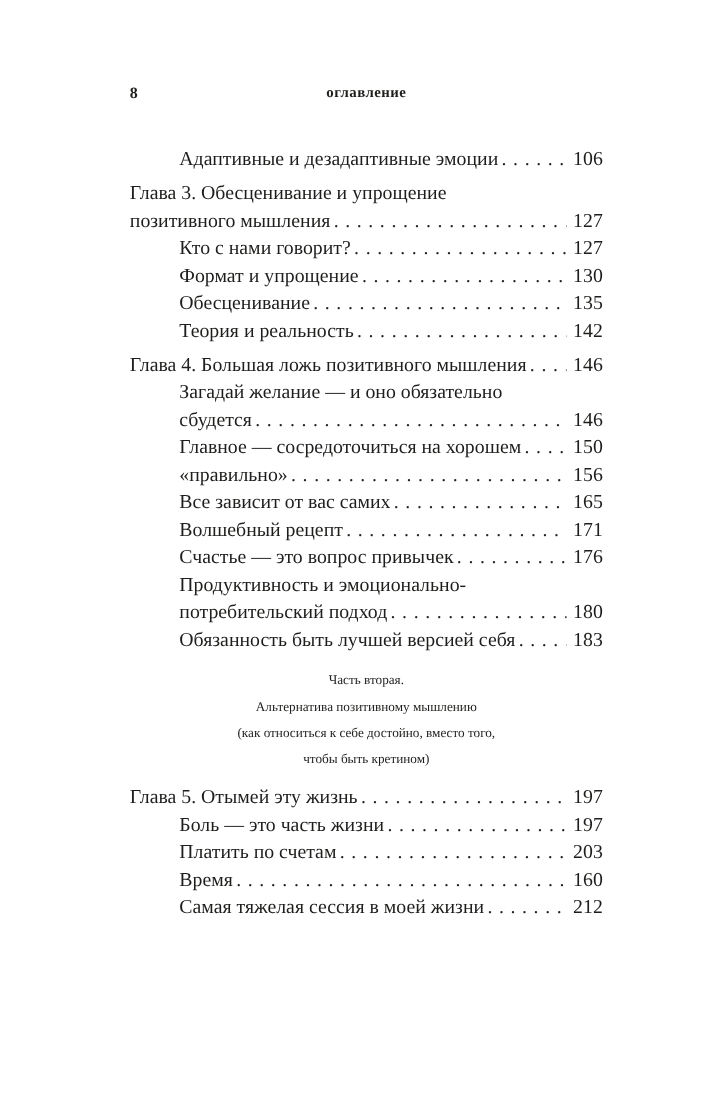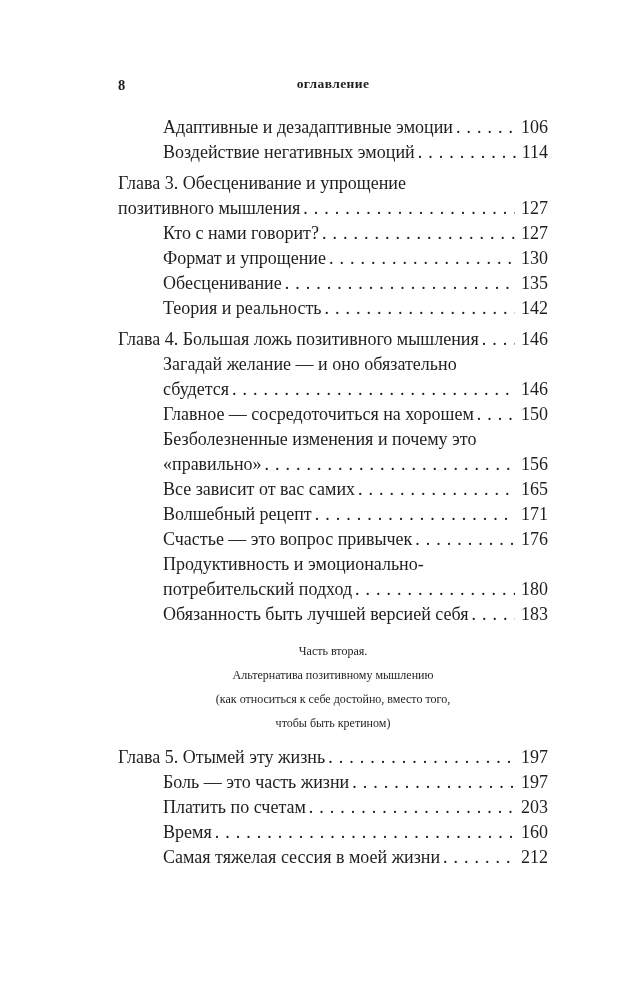--- a/index.html
+++ b/index.html
@@ -10,21 +10,21 @@
     color: #1e1e1c;
     overflow: hidden;
   }
   .page { position: relative; width: 644px; height: 1000px; background: #ffffff; }
   .content { position: absolute; left: 118px; right: 96px; top: 0; }
 
   .running-head { position: relative; margin-top: 76px; height: 18px; }
   .folio { position: absolute; left: 0; top: 1px; font-weight: bold; font-size: 14.5px; }
   .rh-title { text-align: center; font-weight: bold; font-size: 13.5px; letter-spacing: 0.4px; }
 
-  .toc { margin-top: 21px; font-size: 18px; }
+  .toc { margin-top: 38px; font-size: 18px; }
   .row { display: flex; align-items: baseline; line-height: 25px; height: 25px; }
   .row.sub { padding-left: 45px; }
   .row.ggap { margin-top: 6px; }
   .t { white-space: nowrap; }
   .dots { flex: 1 1 auto; overflow: hidden; white-space: nowrap; padding-left: 3px; }
   .dots::after {
     content: "....................................................................................";
     letter-spacing: 6px;
   }
   .pg { white-space: nowrap; padding-left: 6px; }
@@ -41,25 +41,20 @@
       <span class="folio">8</span>
       <div class="rh-title">оглавление</div>
     </div>
 
     <div class="toc">
 
       <div class="row sub">
         <span class="t">Адаптивные и дезадаптивные эмоции</span>
         <span class="dots"></span>
         <span class="pg">106</span>
-      </div>
-      <div class="row sub">
-        <span class="t">Воздействие негативных эмоций</span>
-        <span class="dots"></span>
-        <span class="pg">114</span>
       </div>
 
       <div class="row chapter ggap">
         <span class="t">Глава 3. Обесценивание и упрощение</span>
       </div>
       <div class="row chapter">
         <span class="t">позитивного мышления</span>
         <span class="dots"></span>
         <span class="pg">127</span>
       </div>
@@ -94,23 +89,20 @@
       </div>
       <div class="row sub">
         <span class="t">сбудется</span>
         <span class="dots"></span>
         <span class="pg">146</span>
       </div>
       <div class="row sub">
         <span class="t">Главное — сосредоточиться на хорошем</span>
         <span class="dots"></span>
         <span class="pg">150</span>
-      </div>
-      <div class="row sub">
-        <span class="t">Безболезненные изменения и почему это</span>
       </div>
       <div class="row sub">
         <span class="t">«правильно»</span>
         <span class="dots"></span>
         <span class="pg">156</span>
       </div>
       <div class="row sub">
         <span class="t">Все зависит от вас самих</span>
         <span class="dots"></span>
         <span class="pg">165</span>

